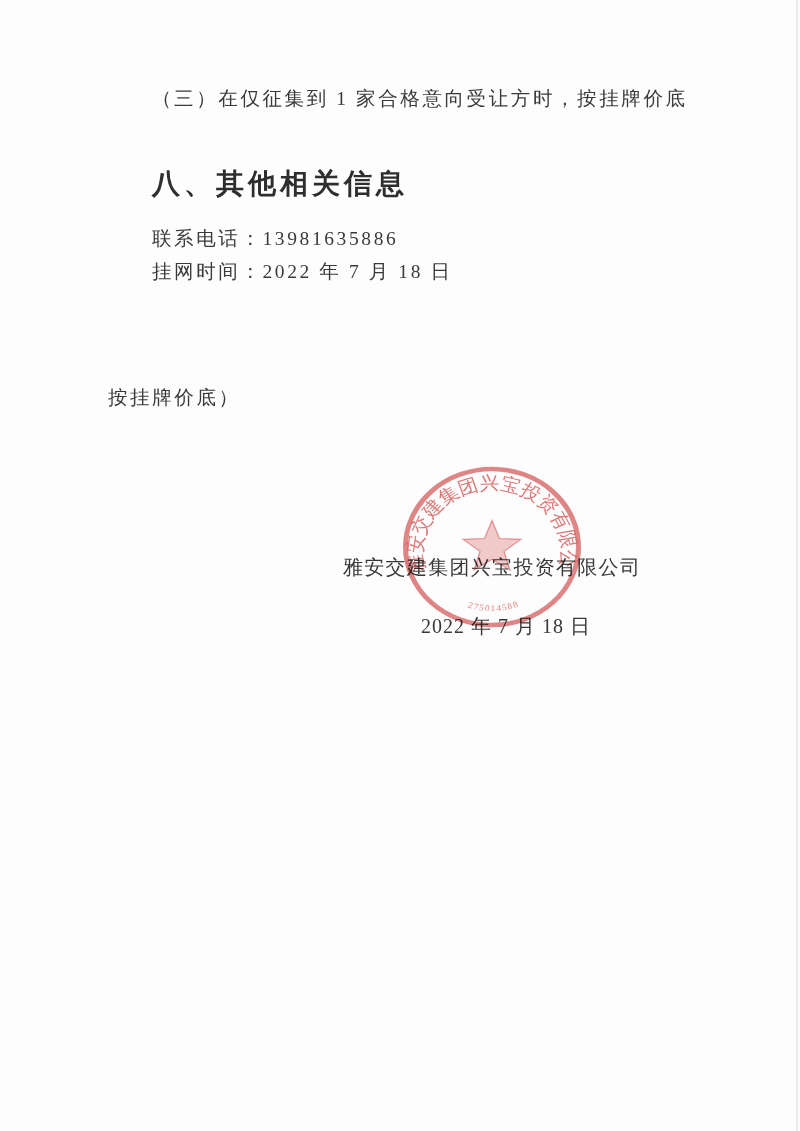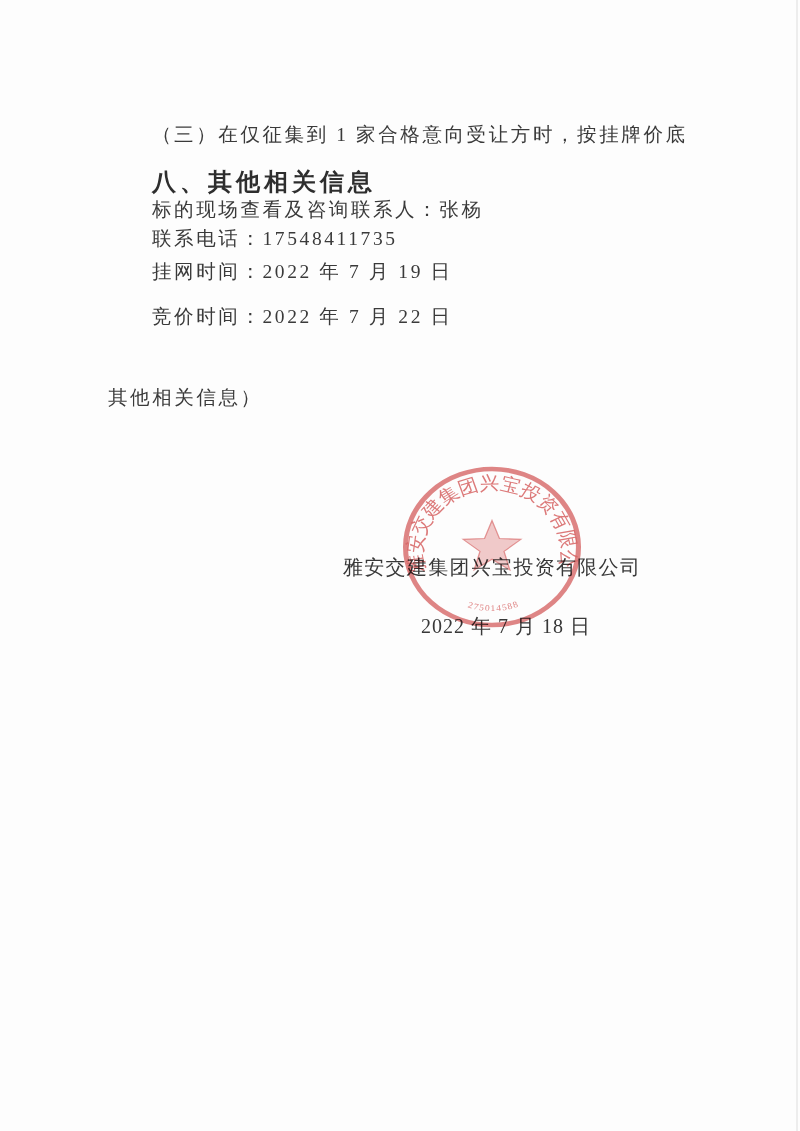--- a/index.html
+++ b/index.html
@@ -16,21 +16,21 @@
     position: absolute;
     white-space: pre;
     font-size: 19.5px;
     letter-spacing: 2.6px;
     line-height: 1;
     color: #3a3a3a;
   }
   .heading {
     font-family: "Liberation Sans", "DejaVu Sans", sans-serif;
     font-weight: 700;
-    font-size: 24px;
+    font-size: 28px;
     letter-spacing: 4px;
     color: #2e2e2e;
   }
   .sig {
     position: absolute;
     white-space: pre;
     font-size: 20px;
     line-height: 1;
     color: #383838;
   }
@@ -51,35 +51,33 @@
     width: 2px;
     height: 1131px;
     background: #ededed;
   }
 </style>
 </head>
 <body>
 
 <div class="page">
 
-  <div class="line" style="left:152px; top:125px">（三）在仅征集到 1 家合格意向受让方时，按挂牌价底</div>
+  <div class="line" style="left:152px; top:89px">（三）在仅征集到 1 家合格意向受让方时，按挂牌价底</div>
 
 
   <div class="line heading" style="left:152px; top:170px">八、其他相关信息</div>
 
-  <div class="line" style="left:152px; top:200px">标的现场查看及咨询联系人：张杨</div>
 
-  <div class="line" style="left:152px; top:229px">联系电话：17548411735</div>
+  <div class="line" style="left:152px; top:229px">联系电话：13981635886</div>
 
-  <div class="line" style="left:152px; top:262px">挂网时间：2022 年 7 月 19 日</div>
-
-  <div class="line" style="left:152px; top:307px">竞价时间：2022 年 7 月 22 日</div>
+  <div class="line" style="left:152px; top:262px">挂网时间：2022 年 7 月 18 日</div>
 
 
-  <div class="line" style="left:108px; top:388px">其他相关信息）</div>
+
+  <div class="line" style="left:108px; top:388px">按挂牌价底）</div>
 
   <div class="sig" style="left:343px; top:557px; letter-spacing:1.3px">雅安交建集团兴宝投资有限公司</div>
 
   <div class="sig" style="left:421px; top:616px; letter-spacing:1px">2022 年 7 月 18 日</div>
 
   <div class="seal">
     <svg viewBox="0 0 200 200" preserveAspectRatio="none" xmlns="http://www.w3.org/2000/svg">
       <defs>
         <path id="arcTop" d="M 28,131 A 76,76 0 1 1 172,131" fill="none"></path>
         <path id="arcBottom" d="M 22,118 A 81,81 0 0 0 178,118" fill="none"></path>

